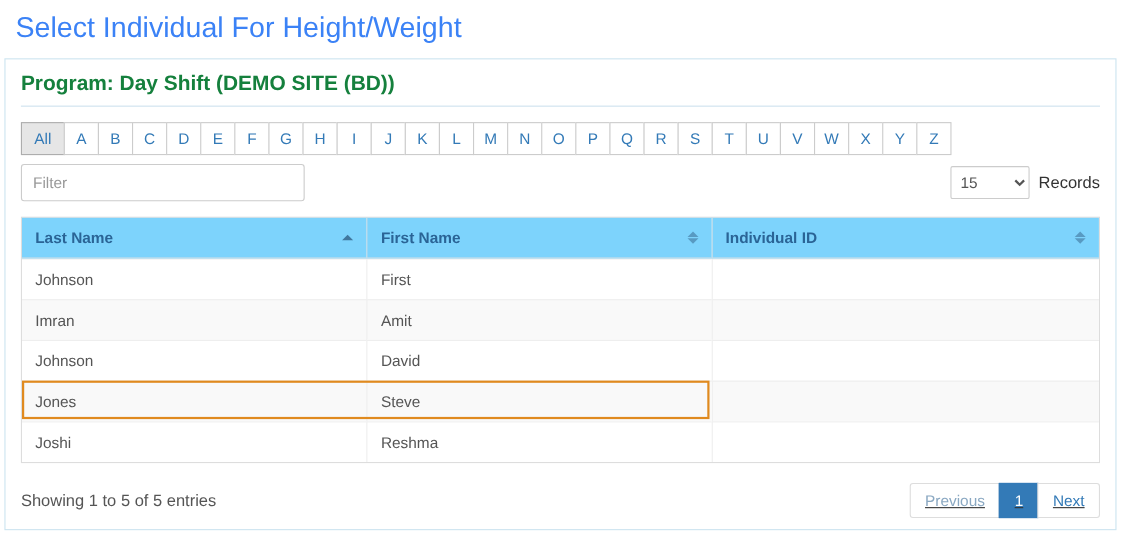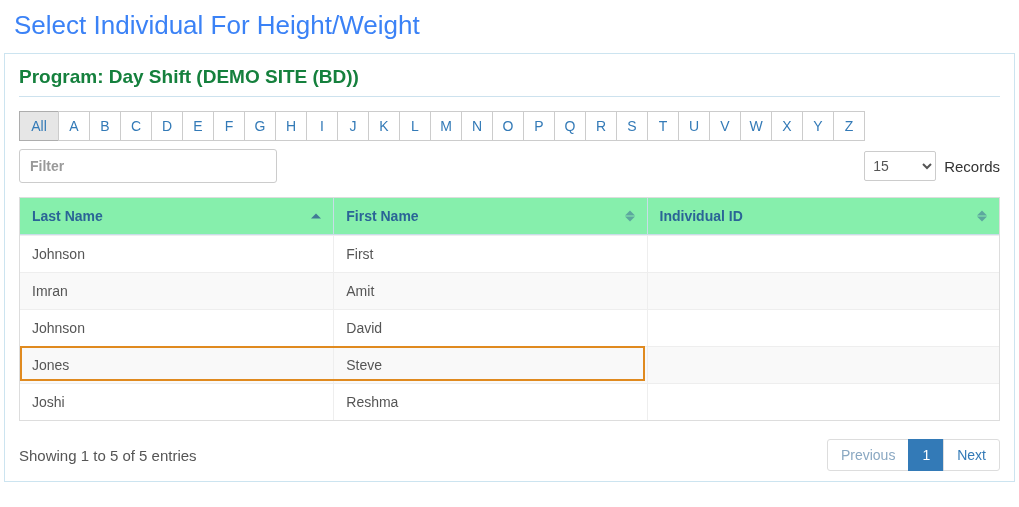--- a/index.html
+++ b/index.html
@@ -57,21 +57,20 @@
     margin-bottom: 14px;
   }
   .filter-input {
     width: 258px;
     height: 34px;
     border: 1px solid #ccc;
     border-radius: 3px;
     padding: 6px 10px;
     font-size: 14px;
     color: #0369a1;
-    font-weight: bold;
   }
   .filter-input::placeholder { color: #999; }
   .records-wrap {
     display: flex;
     align-items: center;
     gap: 8px;
   }
   .records-select {
     height: 30px;
     border: 1px solid #ccc;
@@ -83,21 +82,21 @@
     min-width: 72px;
   }
   .records-label { color: #333; font-size: 15px; }
   table.data {
     width: 100%;
     border-collapse: separate;
     border-spacing: 0;
     border: 1px solid #ddd;
   }
   table.data thead th {
-    background: #86efac;
+    background: #7dd3fc;
     color: #2a6496;
     font-weight: 700;
     text-align: left;
     padding: 10px 12px;
     border-bottom: 1px solid #c8dde8;
     position: relative;
     font-size: 14px;
     margin-left: 40px;
   }
   table.data thead th + th { border-left: 1px solid #c8dde8; }
@@ -136,21 +135,21 @@
     pointer-events: none;
     border: 2px solid #e08a1f;
   }
   .footer-row {
     display: flex;
     justify-content: space-between;
     align-items: center;
     margin-top: 18px;
   }
   .entries-info { color: #555; font-size: 15px; }
-  .pager { display: flex; }
+  .pager { display: flex; text-decoration: underline; }
   .pager-btn {
     border: 1px solid #ddd;
     background: #fff;
     color: #337ab7;
     padding: 7px 13px;
     font-size: 14px;
     cursor: pointer;
     margin-left: -1px;
   }
   .pager-btn:first-child { border-radius: 3px 0 0 3px; margin-left: 0; color:#8aa8c2;}

